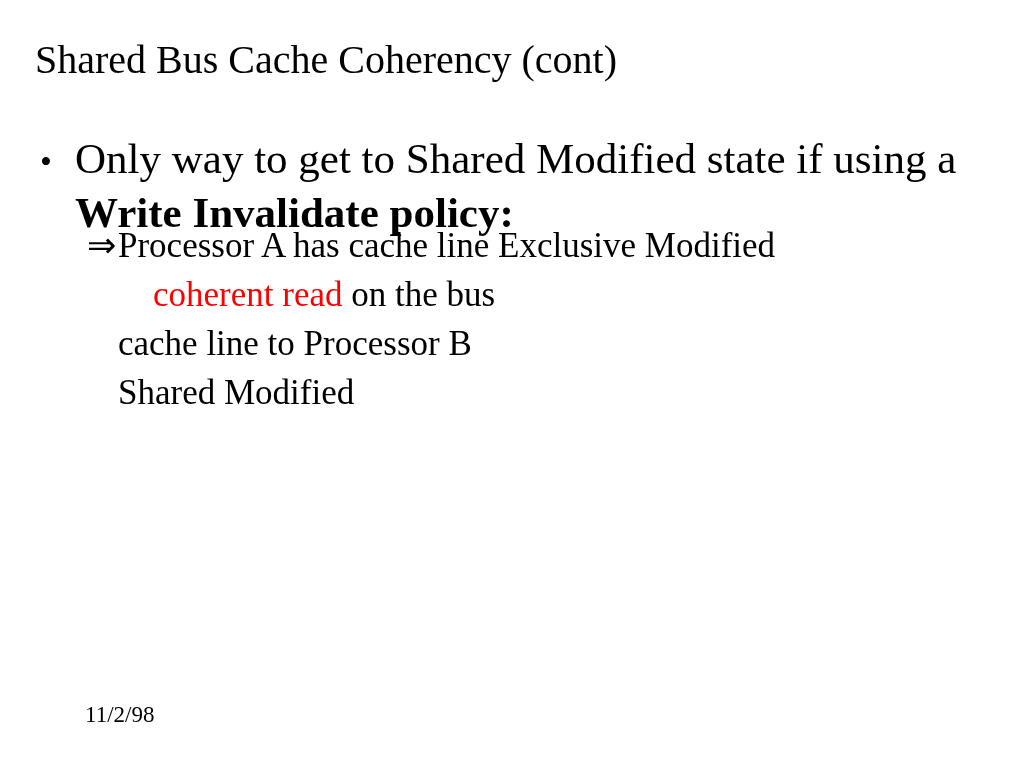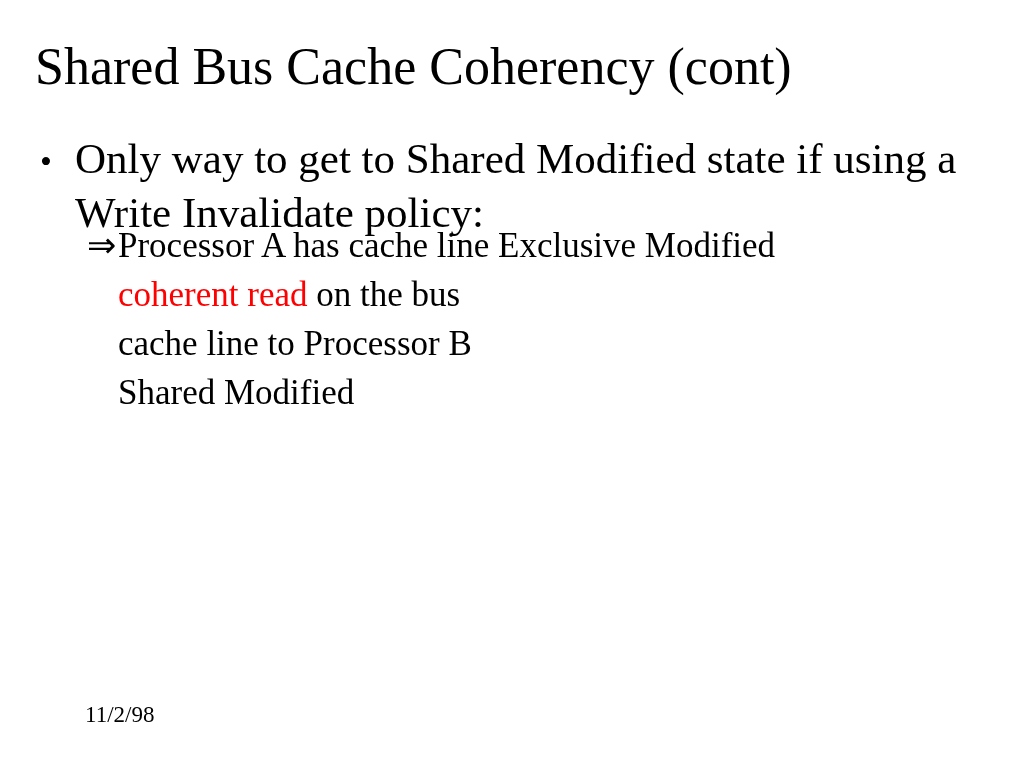--- a/index.html
+++ b/index.html
@@ -14,60 +14,62 @@
     background: var(--background, #ffffff);
     color: var(--text, #000000);
     font-family: "Liberation Serif", serif;
     overflow: hidden;
   }
   .title {
     position: absolute;
     left: 35px;
     top: 38px;
     margin: 0;
-    font-size: 52px;
+    font-size: 40px;
     font-weight: normal;
     white-space: nowrap;
     line-height: 1.1;
   }
   .bullet-block {
     position: absolute;
     left: 40px;
     top: 133px;
     font-size: 43px;
     line-height: 51px;
   }
   .bullet-marker {
     display: inline-block;
     width: 35px;
     font-size: 34px;
     vertical-align: baseline;
   }
   .b-line.cont {
     padding-left: 35px;
+    font-weight: bold;
   }
   .subs {
     position: absolute;
     left: 87px;
     top: 225px;
     font-size: 35px;
     line-height: 41px;
   }
   .sub {
     margin: 0 0 8px 0;
   }
   .arrow-marker {
     display: inline-block;
     width: 31px;
   }
   .s-line.cont {
     padding-left: 31px;
   }
   .red {
     color: var(--highlight, #ff0000);
+    margin-left: 35px;
   }
   .footer-date {
     position: absolute;
     left: 85px;
     top: 702px;
     font-size: 23px;
   }
   .line, .b-line, .s-line {
     white-space: nowrap;
   }

